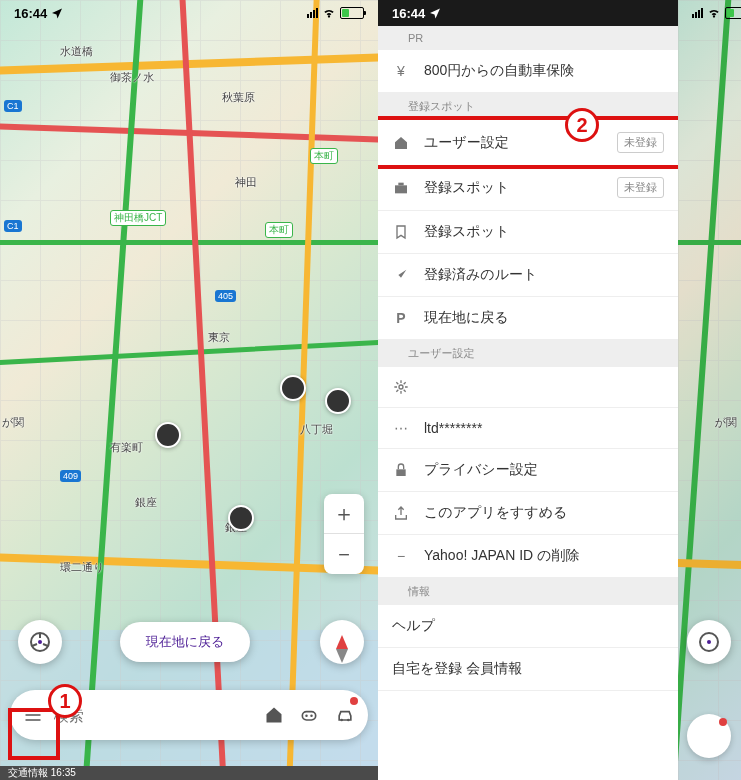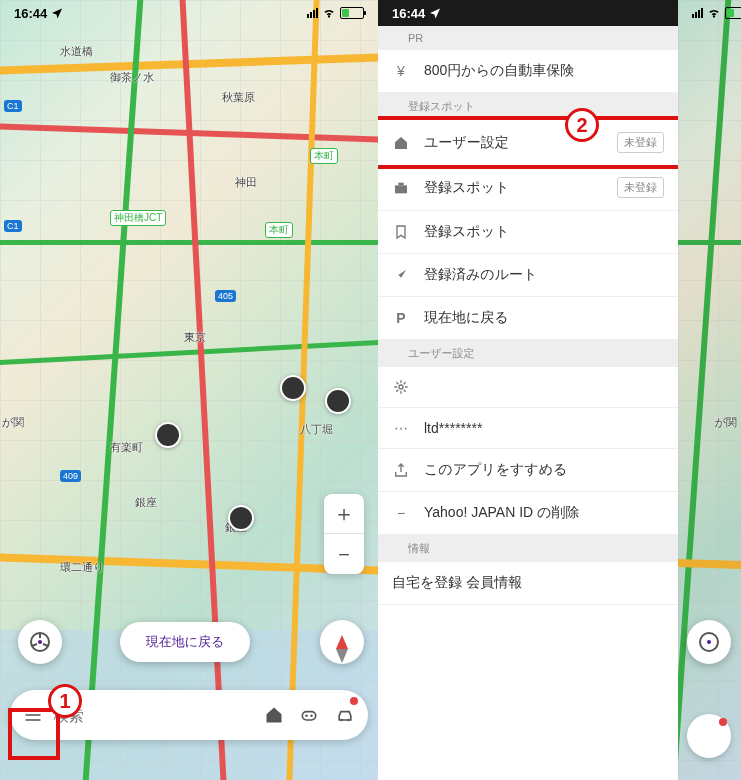--- a/index.html
+++ b/index.html
@@ -110,21 +110,21 @@
     <span class="route-badge" style="left:215px;top:290px;background:#1976d2">405</span>
     <span class="route-badge" style="left:60px;top:470px;background:#1976d2">409</span>
 
     <span class="mlabel" style="left:60px;top:44px">水道橋</span>
     <span class="mlabel" style="left:110px;top:70px">御茶ノ水</span>
     <span class="mlabel" style="left:222px;top:90px">秋葉原</span>
     <span class="mlabel framed" style="left:310px;top:148px">本町</span>
     <span class="mlabel framed" style="left:110px;top:210px">神田橋JCT</span>
     <span class="mlabel" style="left:235px;top:175px">神田</span>
     <span class="mlabel framed" style="left:265px;top:222px">本町</span>
-    <span class="mlabel" style="left:184px;top:330px">東京</span>
+    <span class="mlabel" style="left:208px;top:330px">東京</span>
     <span class="mlabel" style="left:300px;top:422px">八丁堀</span>
     <span class="mlabel" style="left:110px;top:440px">有楽町</span>
     <span class="mlabel" style="left:135px;top:495px">銀座</span>
     <span class="mlabel" style="left:225px;top:520px">銀座</span>
     <span class="mlabel" style="left:60px;top:560px">環二通り</span>
     <span class="mlabel" style="left:2px;top:415px">が関</span>
 
     <div class="poi-dot" style="left:280px;top:375px"></div>
     <div class="poi-dot" style="left:325px;top:388px"></div>
     <div class="poi-dot" style="left:155px;top:422px"></div>
@@ -196,20 +196,23 @@
       <div class="circ" style="position:relative">
         <svg viewBox="0 0 24 24">
             <path d="M5 13l2-5h10l2 5v5H5z" fill="none" stroke="#555" stroke-width="2"></path>
             <circle cx="8" cy="18" r="1.5"></circle>
             <circle cx="16" cy="18" r="1.5"></circle>
           </svg>
         <span style="position:absolute;right:2px;top:2px;width:8px;height:8px;background:#e04040;border-radius:50%"></span>
       </div>
     </div>
   </div>
+  <div class="traffic">
+    <span>交通情報 16:35</span>
+  </div>
 
   <div class="callout-box" style="left:8px;bottom:20px;width:52px;height:52px"></div>
   <div class="callout" style="left:48px;bottom:62px">1</div>
 </div>
 
 <div class="phone mid">
   <div class="menu">
     <div class="statusbar dark">
       <div class="sb-left">
         <span>16:44</span>
@@ -279,31 +282,43 @@
             </svg>
           </span>
       </div>
       <div class="menu-item">
         <span class="icon">⋯</span>
         <span class="txt">ltd********</span>
       </div>
       <div class="menu-item">
         <span class="icon">
             <svg width="16" height="16" viewBox="0 0 24 24">
+              <rect x="5" y="11" width="14" height="10"></rect>
+              <path d="M8 11V7a4 4 0 018 0v4" fill="none" stroke="#777" stroke-width="2"></path>
+            </svg>
+          </span>
+        <span class="txt">プライバシー設定</span>
+      </div>
+      <div class="menu-item">
+        <span class="icon">
+            <svg width="16" height="16" viewBox="0 0 24 24">
               <path d="M12 3v12M8 7l4-4 4 4M4 15v6h16v-6" fill="none" stroke="#777" stroke-width="2"></path>
             </svg>
           </span>
         <span class="txt">このアプリをすすめる</span>
       </div>
       <div class="menu-item">
         <span class="icon">−</span>
         <span class="txt">Yahoo! JAPAN ID の削除</span>
       </div>
 
       <div class="section-label">情報</div>
+      <div class="menu-item">
+        <span class="txt">ヘルプ</span>
+      </div>
       <div class="menu-item">
         <span class="txt">自宅を登録 会員情報</span>
       </div>
     </div>
   </div>
 
   <div class="callout" style="left:187px;top:108px">2</div>
 </div>
 
 <div class="phone right">

